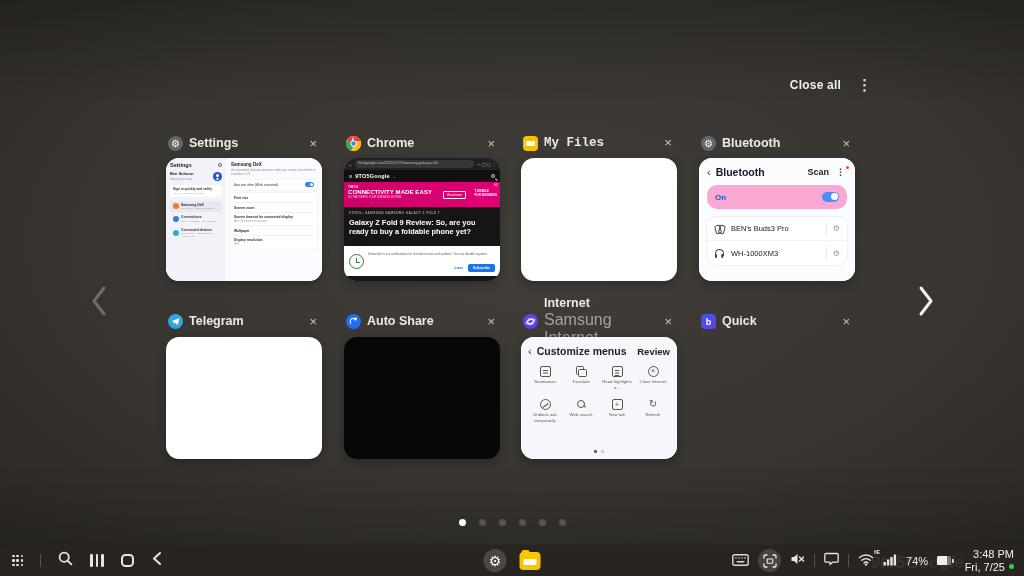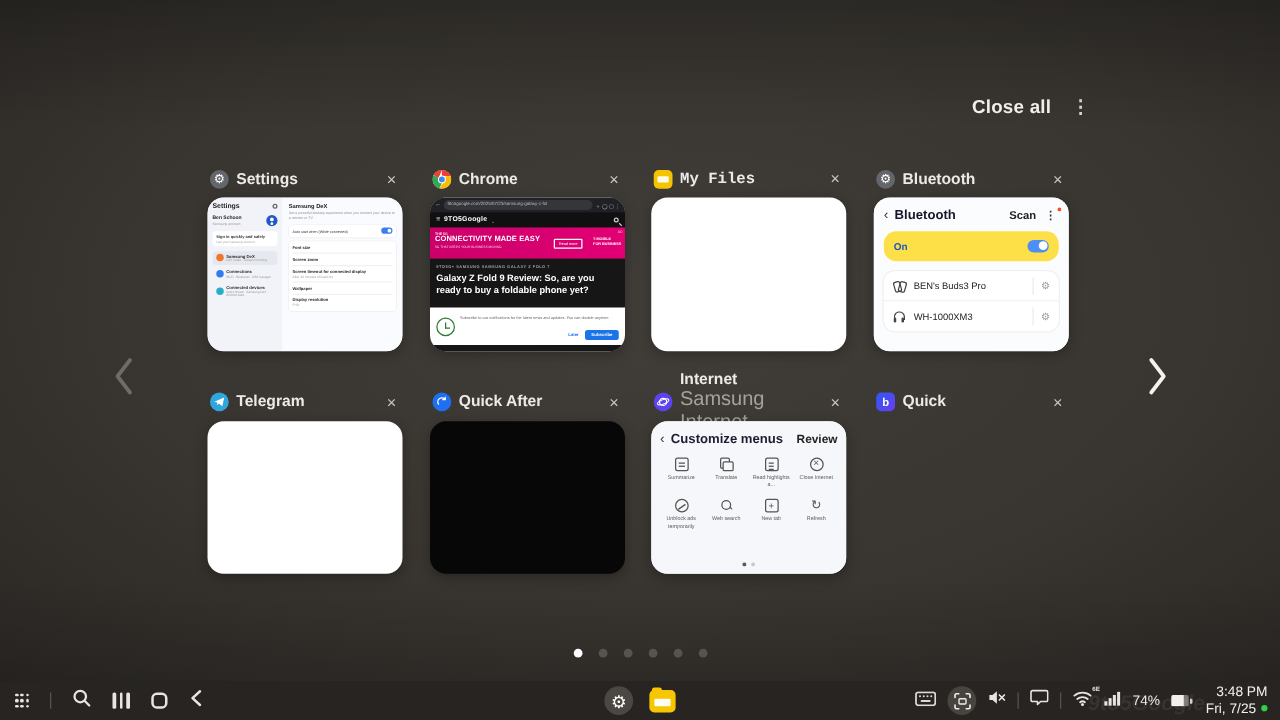--- a/index.html
+++ b/index.html
@@ -8,21 +8,21 @@
     position:relative; width:1024px; height:576px; overflow:hidden;
     font-family:"Liberation Sans", sans-serif;
     background:
       radial-gradient(ellipse 900px 500px at 52% 42%, #413e3a 0%, #383530 50%, #2a2724 85%, #232120 100%);
   }
   .vignette { position:absolute; inset:0;
     background:linear-gradient(180deg, rgba(0,0,0,.22) 0%, rgba(0,0,0,0) 18%, rgba(0,0,0,0) 80%, rgba(0,0,0,.18) 100%); }
 
   
   .closeall-wrap { position:absolute; top:77; right:152px; top:77px; display:flex; align-items:center; gap:16px; }
-  .closeall { color:#f1efec; font-size:15px; font-weight:700; letter-spacing:.2px; cursor:default; }
+  .closeall { color:#f1efec; font-size:12px; font-weight:700; letter-spacing:.2px; cursor:default; }
   .kebab { color:#d6d4d0; font-size:15px; font-weight:700; line-height:15px; }
 
   
   .card { position:absolute; width:156px; }
   .card-header { height:30px; display:flex; align-items:center; gap:6px; padding:0 2px; }
   .card.row2 .card-header { height:31px; }
   .app-label { color:#eceae7; font-size:12.5px; font-weight:600; line-height:13px; }
   .app-sub { color:#a5a29d; font-size:16px; font-weight:400; margin-top:1px; }
   .close-x { margin-left:auto; color:#c9c6c1; font-size:13px; font-weight:400; padding:2px 3px; }
   .thumb { width:156px; height:123px; border-radius:13px; background:#fff; overflow:hidden;
@@ -104,21 +104,21 @@
   .chr-sub { background:#1a73e8; color:#fff; font-size:3.5px; font-weight:700; padding:2px 5px; border-radius:2px; }
 
   
   .bt-wrap { width:100%; height:100%; background:#fbfcfe; padding:8px 8px 6px; }
   .bt-head { display:flex; align-items:center; gap:5px; }
   .bt-back { color:#333; font-size:11px; line-height:10px; }
   .bt-title { font-size:10.5px; font-weight:700; color:#17172b; }
   .bt-scan { margin-left:auto; font-size:9px; font-weight:600; color:#222; }
   .bt-kebab { position:relative; color:#333; font-size:9px; font-weight:700; padding:0 2px; }
   .bt-kebab::after { content:""; position:absolute; top:-1px; right:-1.5px; width:3px; height:3px; border-radius:50%; background:#f4511e; }
-  .bt-on { margin-top:7px; height:19px; background:#fde047; border-radius:10px; display:flex; align-items:center; padding:12px 8px; }
+  .bt-on { margin-top:7px; height:19px; background:#f9a8d4; border-radius:10px; display:flex; align-items:center; padding:12px 8px; }
   .bt-on-label { font-size:8px; font-weight:700; color:#1b56c5; }
   .bt-tog { margin-left:auto; width:17px; height:9.5px; border-radius:5px; background:#4d8ef7; position:relative; }
   .bt-tog::after { content:""; position:absolute; right:1.2px; top:1.2px; width:7px; height:7px; border-radius:50%; background:#fff; }
   .bt-list { margin-top:8px; background:#fff; border-radius:9px; box-shadow:0 0 0 1px #eef0f4; }
   .bt-row { height:24px; display:flex; align-items:center; gap:6px; padding:0 7px; border-bottom:1px solid #f2f2f5; }
   .bt-row:last-child { border-bottom:none; }
   .bt-name { font-size:7.5px; color:#222; }
   .bt-gearbox { margin-left:auto; display:flex; align-items:center; gap:0; border-left:1px solid #ececf0; padding-left:6px; height:14px; }
   .bt-gear { color:#9a9a9a; font-size:8px; }
   .bt-ico { width:11px; height:11px; position:relative; flex:0 0 auto; }
@@ -409,21 +409,21 @@
     <div class="thumb" style="background:#ffffff;"></div>
   </div>
 
   <div class="card row2" style="left:344px; top:306px;">
     <div class="card-header">
       <span class="appicon ic-quickshare">
         <svg width="9" height="9" viewBox="0 0 10 10">
             <path d="M2 7 A3.5 3.5 0 0 1 8 3 M8 3 L8 0.8 M8 3 L5.8 3" stroke="#fff" stroke-width="1.2" fill="none" stroke-linecap="round"></path>
           </svg>
       </span>
-      <span class="app-label">Quick After</span>
+      <span class="app-label">Auto Share</span>
       <span class="close-x">×</span>
     </div>
     <div class="thumb" style="background:#070707;"></div>
   </div>
 
   <div class="card row2" style="left:521px; top:306px;">
     <div class="card-header">
       <span class="appicon ic-internet">
         <svg width="11" height="11" viewBox="0 0 12 12">
           <circle cx="6" cy="6" r="3.1" fill="none" stroke="#fff" stroke-width="1.1"></circle>

